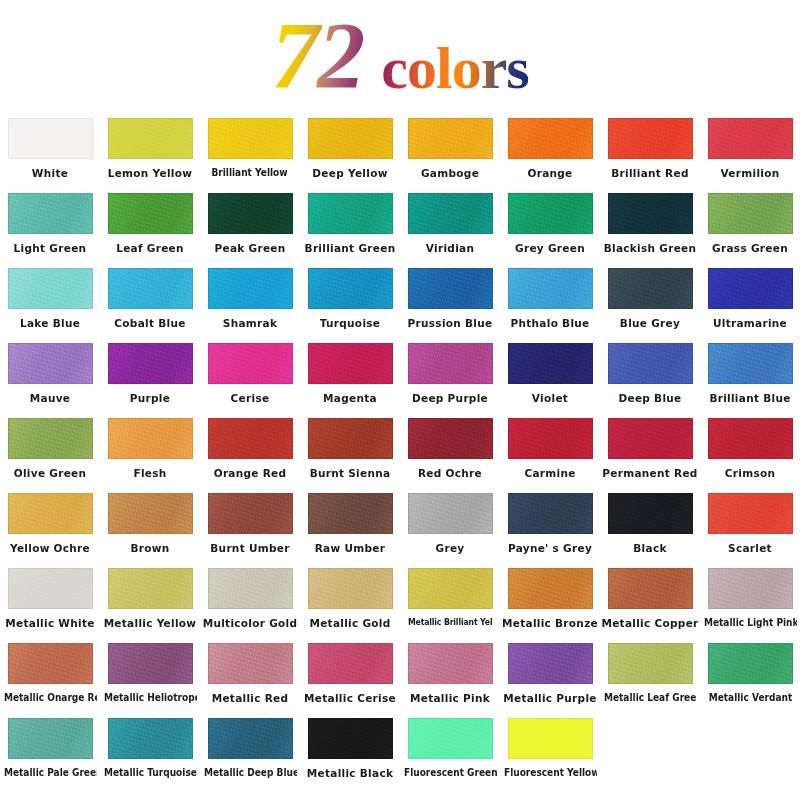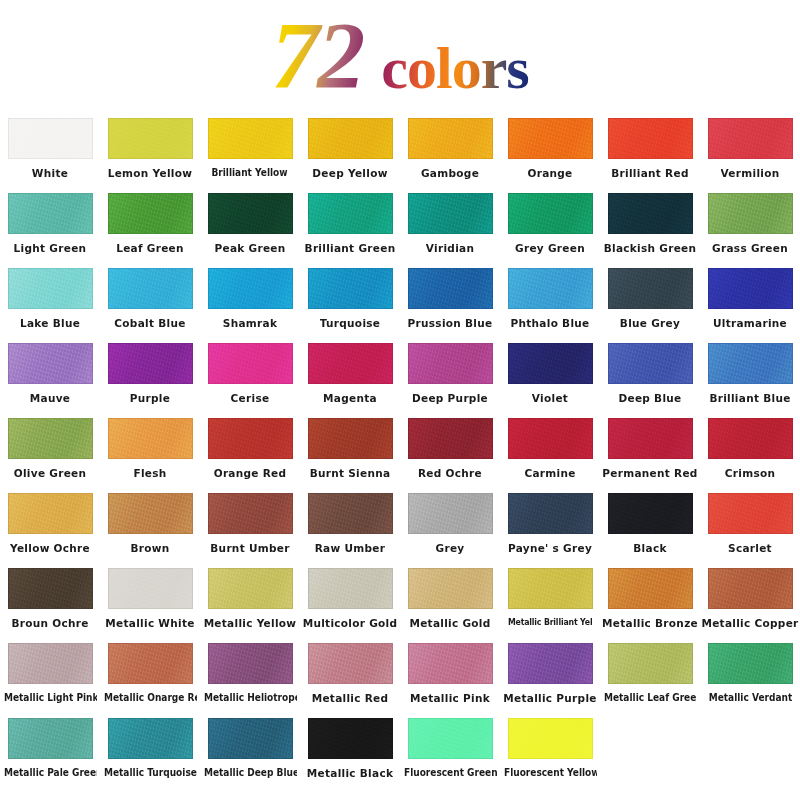--- a/index.html
+++ b/index.html
@@ -335,24 +335,20 @@
       </div>
       <div class="cell">
         <div class="swatch" style="background-color: rgb(27, 28, 33);"></div>
         <div class="label">Black</div>
       </div>
       <div class="cell">
         <div class="swatch" style="background-color: rgb(224, 68, 54);"></div>
         <div class="label">Scarlet</div>
       </div>
       <div class="cell">
-        <div class="swatch" style="background-color: rgb(75, 62, 49);"></div>
-        <div class="label">Broun Ochre</div>
-      </div>
-      <div class="cell">
         <div class="swatch pale" style="background-color: rgb(217, 214, 208);"></div>
         <div class="label">Metallic White</div>
       </div>
       <div class="cell">
         <div class="swatch" style="background-color: rgb(201, 194, 99);"></div>
         <div class="label">Metallic Yellow</div>
       </div>
       <div class="cell">
         <div class="swatch" style="background-color: rgb(201, 198, 182);"></div>
         <div class="label">Multicolor Gold</div>
@@ -383,20 +379,24 @@
       </div>
       <div class="cell">
         <div class="swatch" style="background-color: rgb(134, 80, 124);"></div>
         <div class="label tight">Metallic Heliotrope</div>
       </div>
       <div class="cell">
         <div class="swatch" style="background-color: rgb(192, 126, 137);"></div>
         <div class="label">Metallic Red</div>
       </div>
       <div class="cell">
+        <div class="swatch" style="background-color: rgb(196, 73, 107);"></div>
+        <div class="label">Metallic Cerise</div>
+      </div>
+      <div class="cell">
         <div class="swatch" style="background-color: rgb(194, 115, 143);"></div>
         <div class="label">Metallic Pink</div>
       </div>
       <div class="cell">
         <div class="swatch" style="background-color: rgb(123, 77, 160);"></div>
         <div class="label">Metallic Purple</div>
       </div>
       <div class="cell">
         <div class="swatch" style="background-color: rgb(176, 187, 96);"></div>
         <div class="label tight">Metallic Leaf Green</div>

